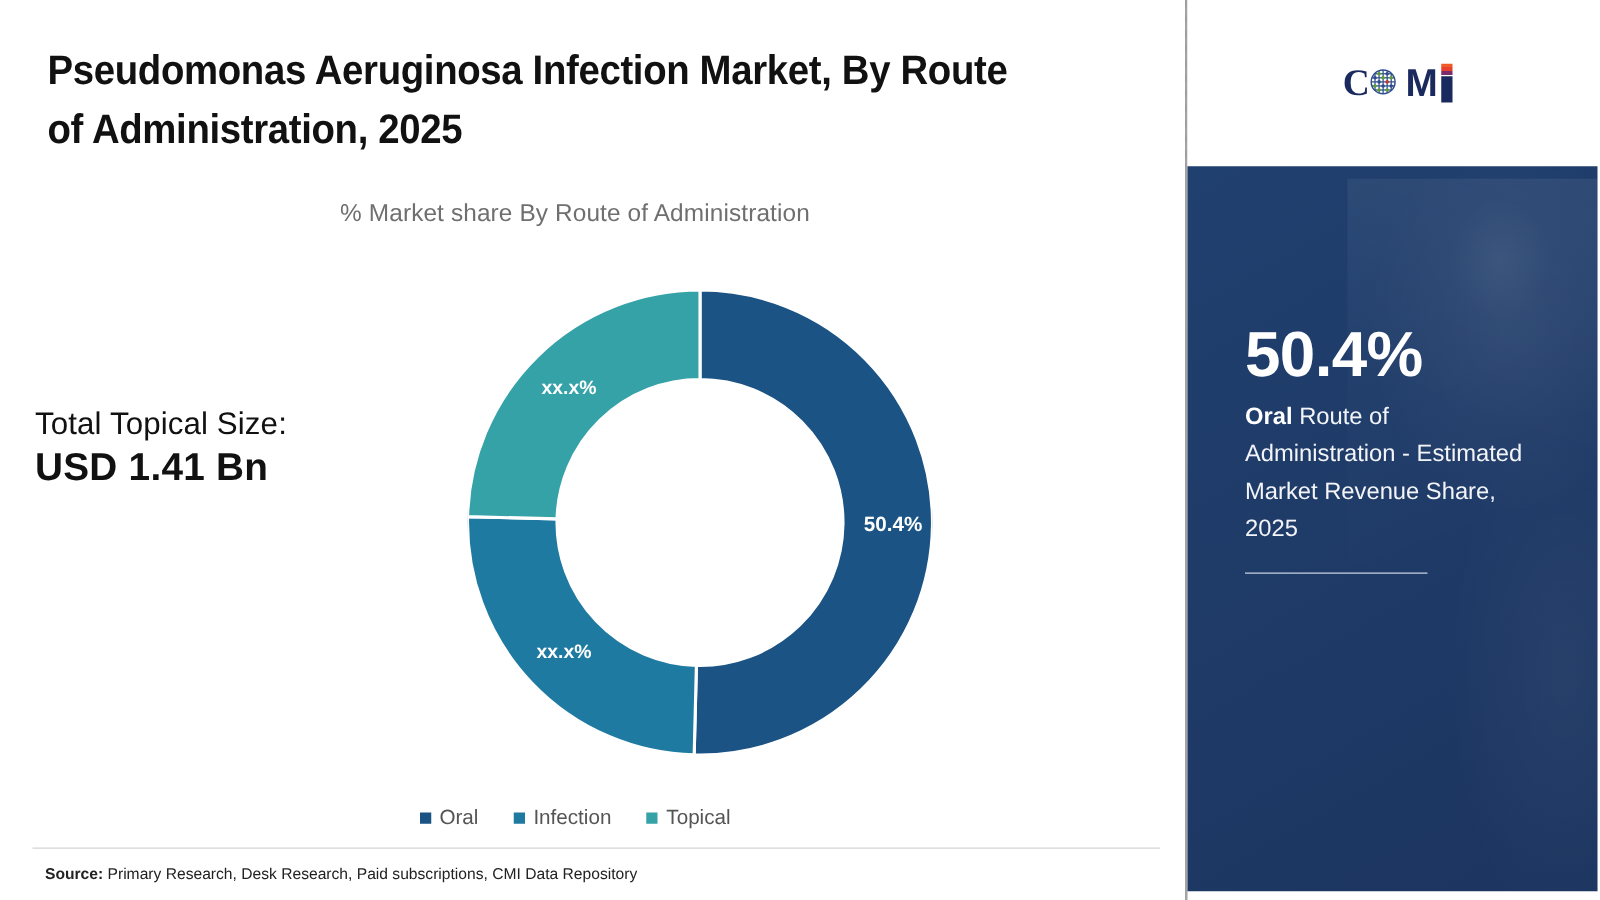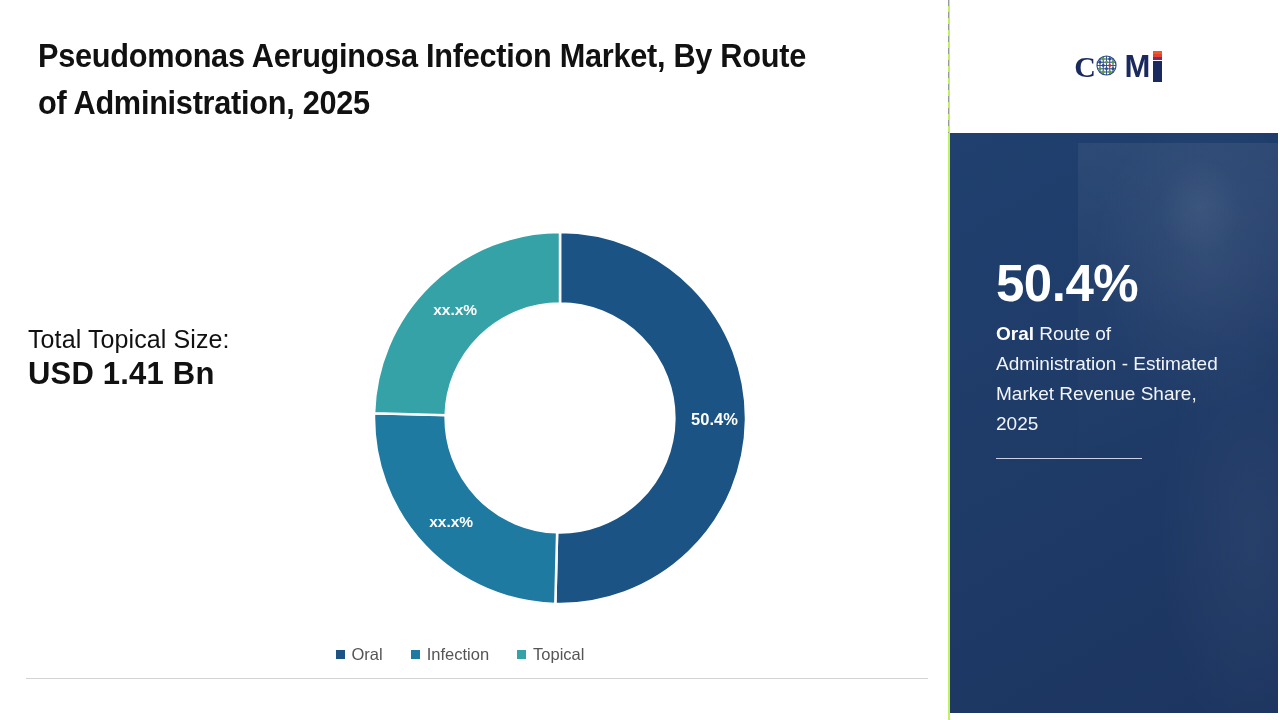--- a/index.html
+++ b/index.html
@@ -12,21 +12,21 @@
     height: 720px;
     font-family: "Liberation Sans", sans-serif;
     overflow: hidden;
     position: relative;
   }
 
   
   #infographic {
     position: absolute;
     inset: 0;
-    background: #bef264;
+    background: #a3a3a3;
     padding-left: 32px;
   }
 
   
   #left-panel {
     position: absolute;
     left: 0; top: 0;
     width: 948px; height: 720px;
     background: #ffffff;
   }
@@ -290,20 +290,21 @@
 </style>
 </head>
 <body>
 
 <div id="infographic">
 
   <div id="left-panel">
 
     <div id="chart-title">Pseudomonas Aeruginosa Infection Market, By Route of Administration, 2025</div>
 
+    <div id="chart-subtitle">% Market share By Route of Administration</div>
 
     <div id="market-size-block">
       <div id="market-size-label">Total Topical Size:</div>
       <div id="market-size-value">USD 1.41 Bn</div>
     </div>
 
     <div id="donut-wrap">
       <svg id="donut-svg" width="372" height="380" viewBox="0 0 372 380">
         <g id="donut-slices">
             <path d="M 186 4 A 186 186 0 1 1 181.32580224753923 375.94125920669376 L 183.12536838223664 304.3538744121167 A 114.39 114.39 0 1 0 186 75.61 Z" fill="#1a5384" stroke="#ffffff" stroke-width="2.5"></path>
@@ -328,20 +329,23 @@
         <span class="legend-label">Infection</span>
       </div>
       <div class="legend-item">
         <span class="legend-swatch" style="background: rgb(53, 162, 167);"></span>
         <span class="legend-label">Topical</span>
       </div>
     </div>
 
     <div id="footer-rule"></div>
 
+    <div id="source-note">
+      <b>Source:</b><span> Primary Research, Desk Research, Paid subscriptions, CMI Data Repository</span>
+    </div>
   </div>
 
   <div id="divider"></div>
 
   <div id="right-panel">
 
     <div id="logo-area">
       <div id="logo">
         <span class="logo-serif">C</span>
         <span id="logo-globe">

